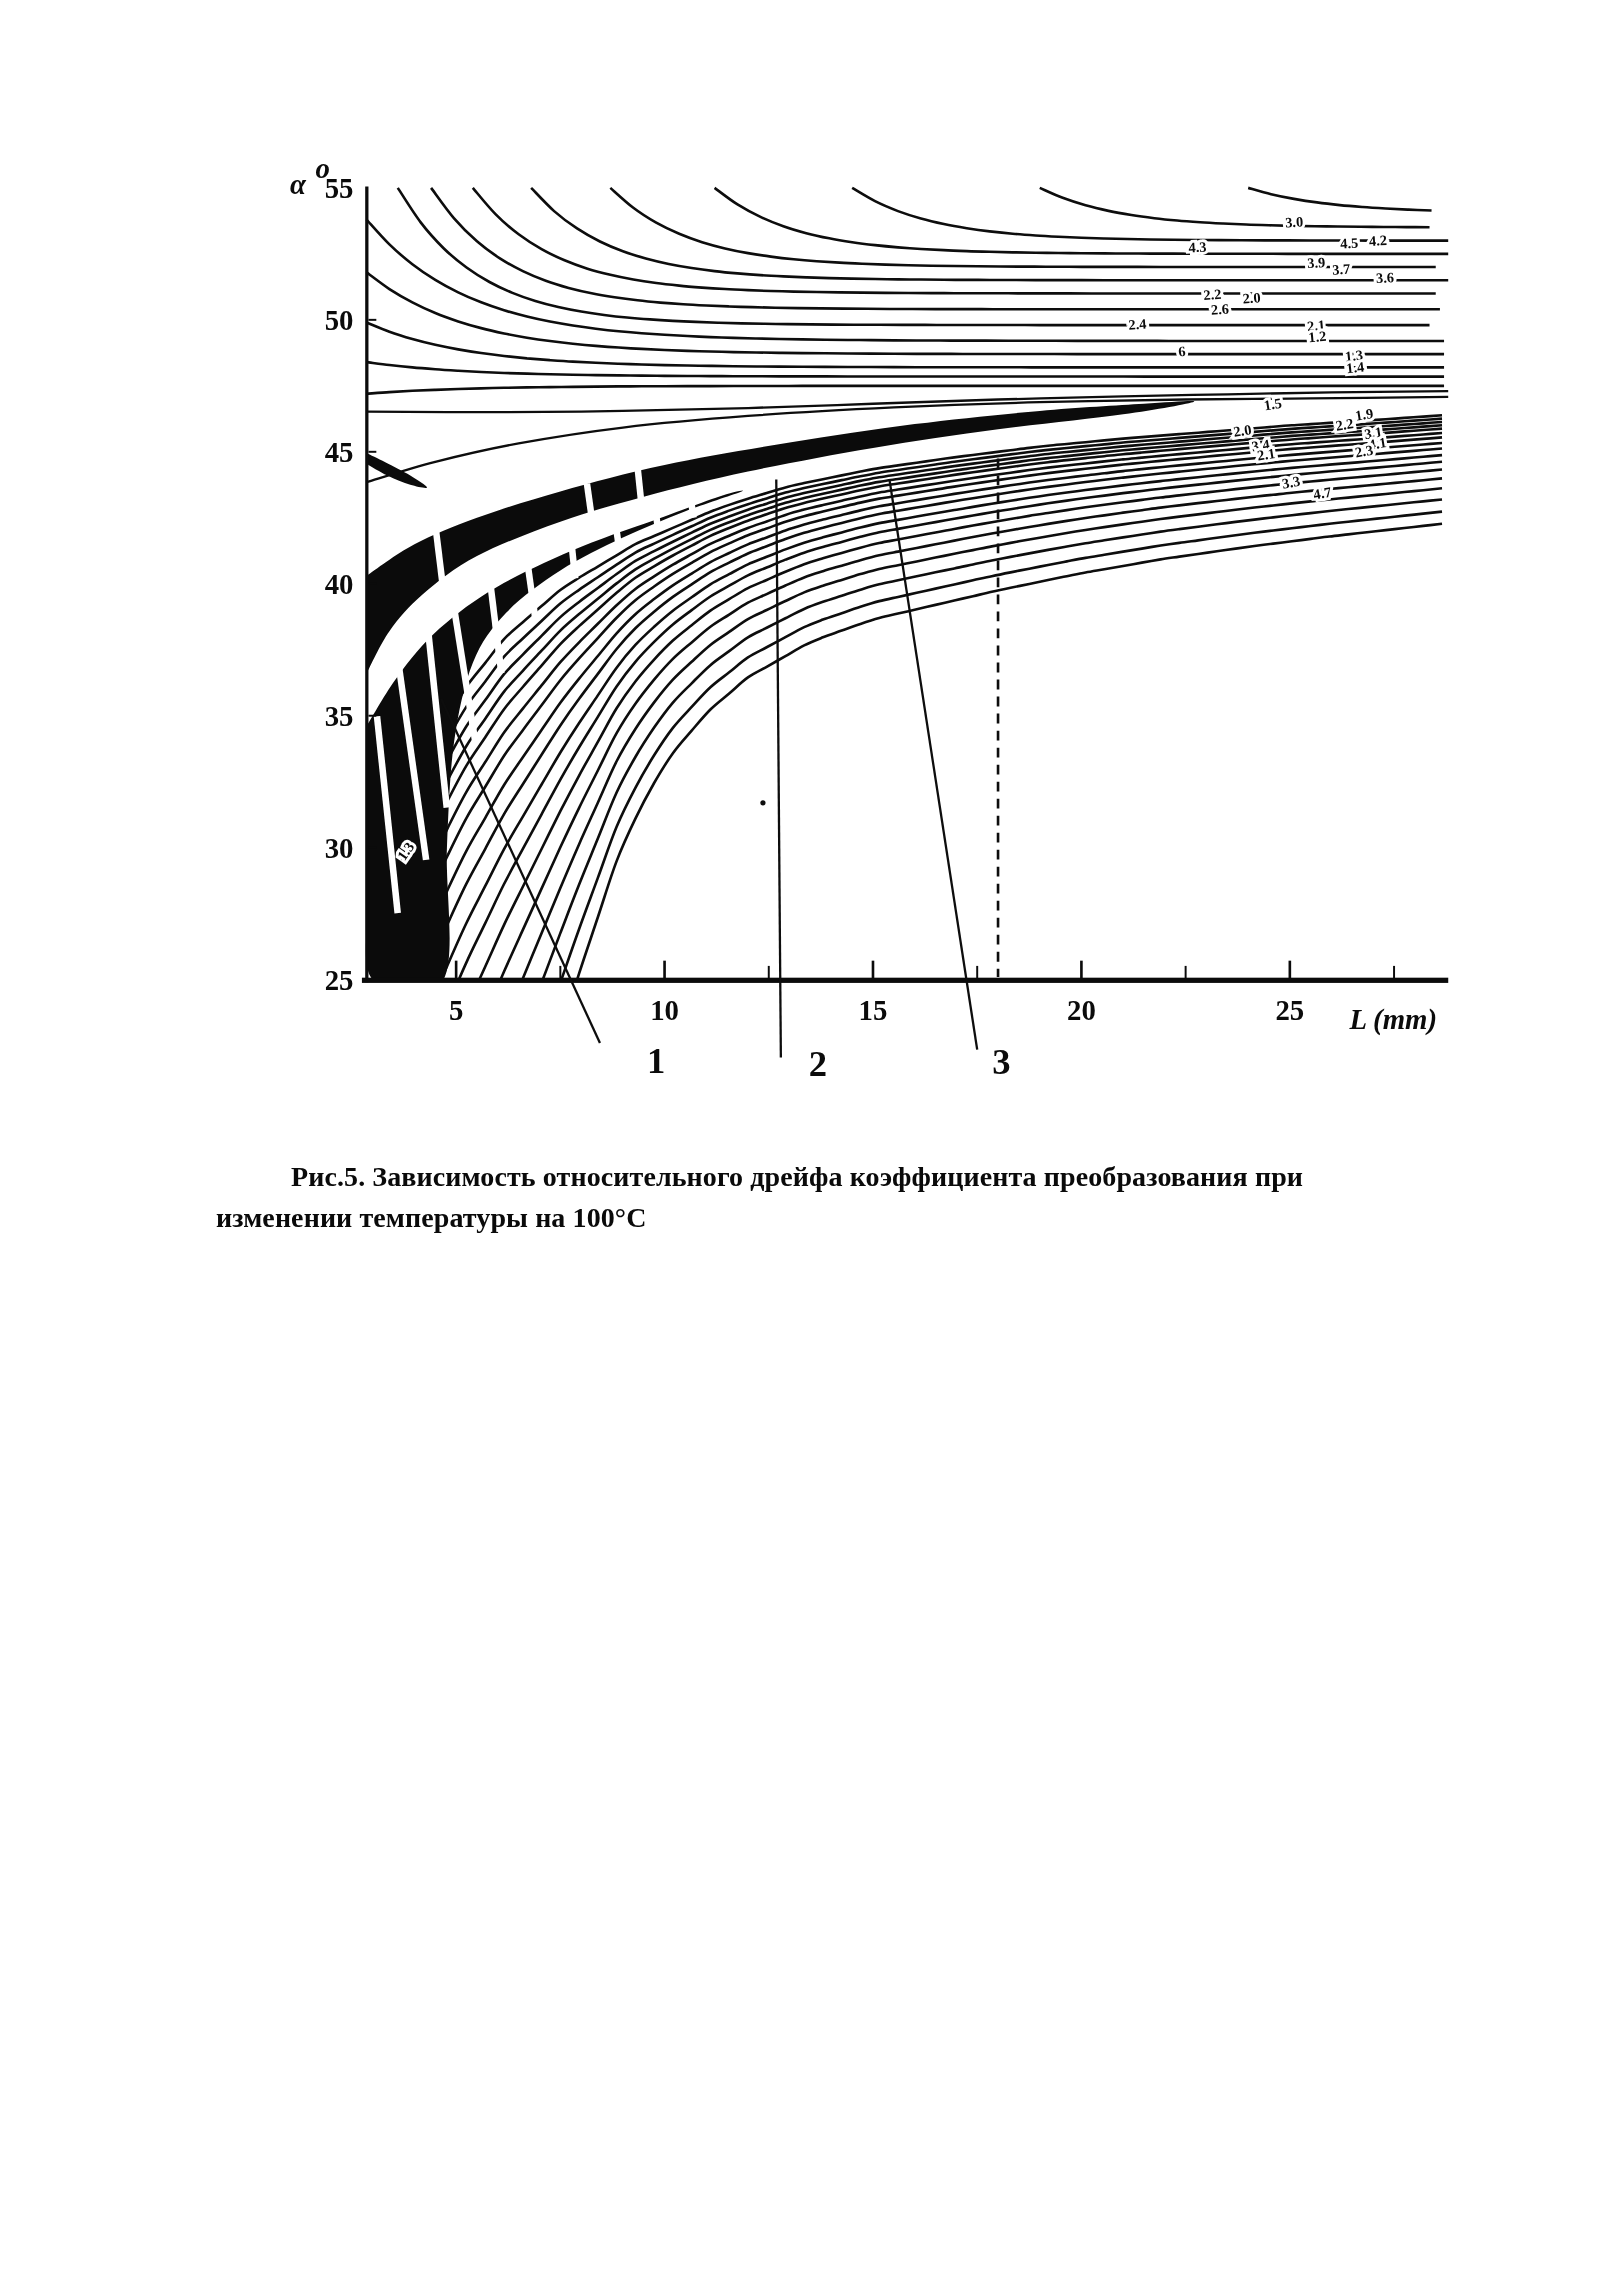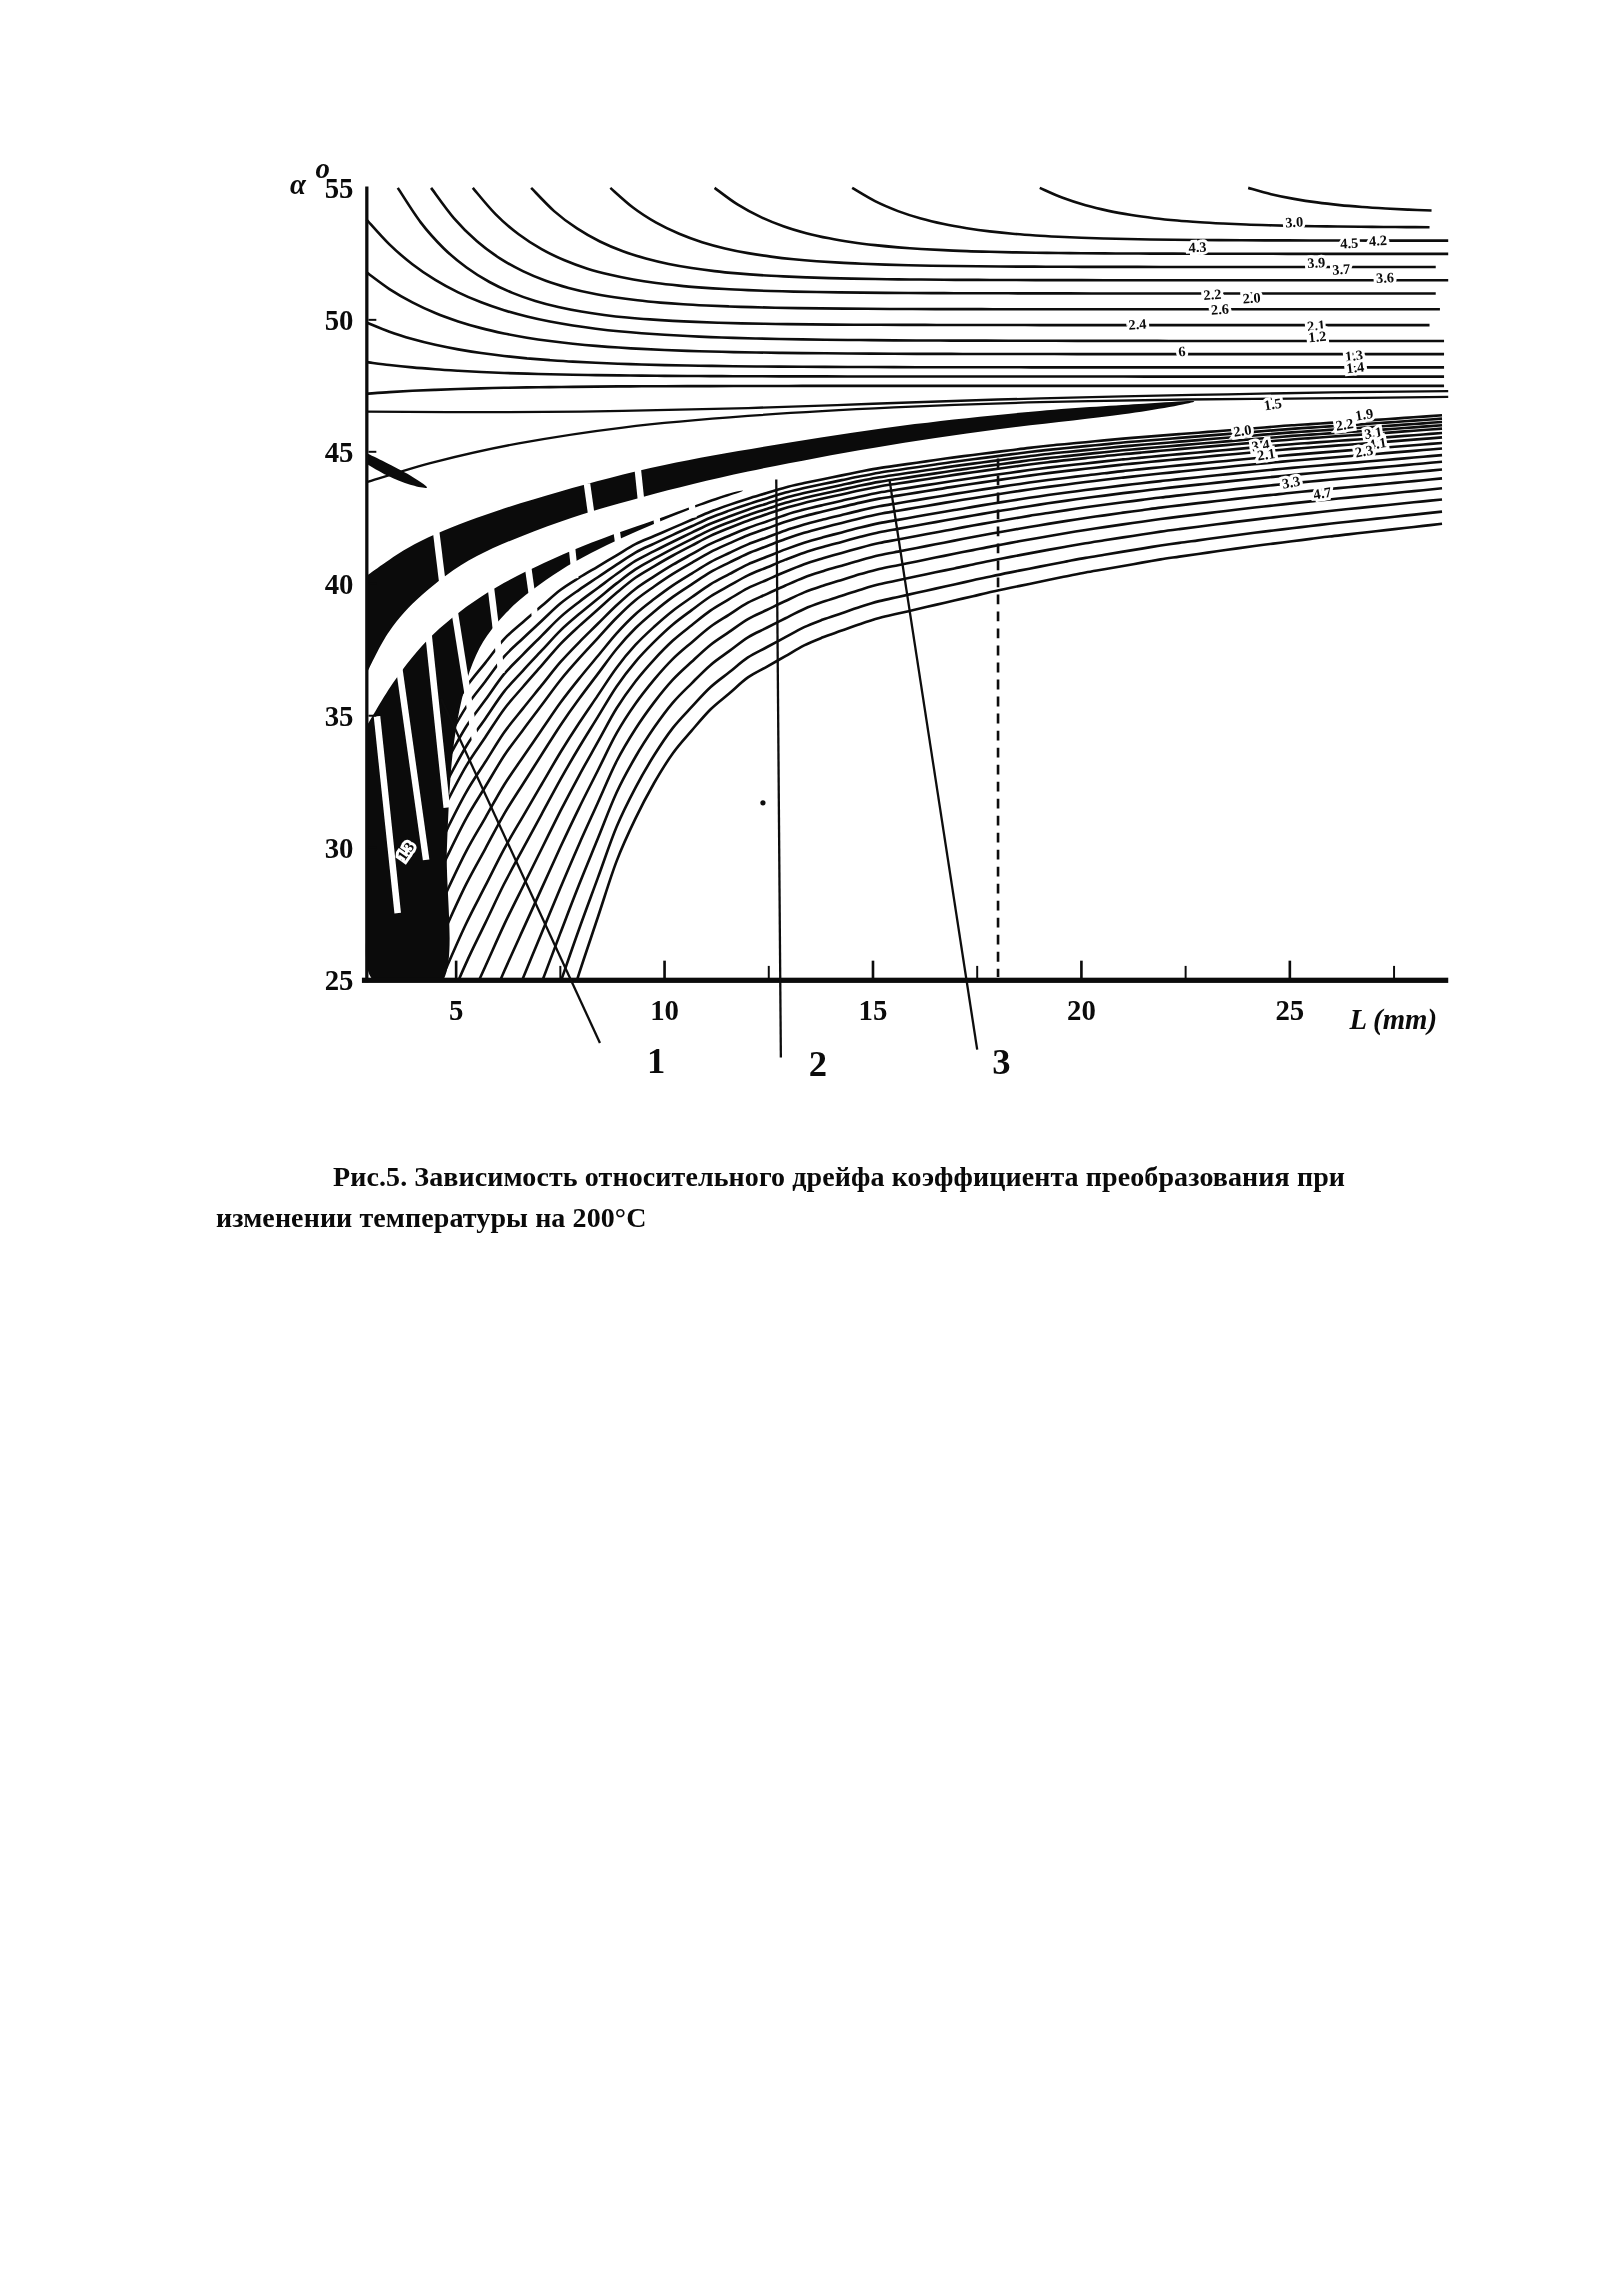--- a/index.html
+++ b/index.html
@@ -6,21 +6,21 @@
   .page{position:relative;width:1623px;height:2295px;background:#ffffff;overflow:hidden;
         font-family:"Liberation Serif", serif;}
   svg{position:absolute;left:0;top:0;}
   svg text{fill:#0b0b0b;}
   .axis-tick-label{font:700 44px "Liberation Serif", serif;}
   .axis-title{font:italic 700 44px "Liberation Serif", serif;}
   .pointer-label{font:600 56px "Liberation Serif", serif;}
   .contour-label{font:700 22px "Liberation Serif", serif;paint-order:stroke;stroke:#ffffff;stroke-width:9px;}
   .caption{position:absolute;left:216px;top:1157px;width:1188px;color:#0a0a0a;
            font:700 28px/1.45 "Liberation Serif", serif;letter-spacing:0.1px;}
-  .caption .l1{margin-left:117px;}
+  .caption .l1{margin-left:75px;}
 </style>
 </head>
 <body>
 
 <div class="page">
 
   <svg id="plot-svg" width="1623" height="2295" viewBox="0 0 2480 3507">
     <defs>
       <clipPath id="plotclip">
           <rect x="558" y="276" width="1656" height="1223"></rect>
@@ -156,17 +156,17 @@
         <text x="540" y="1513" text-anchor="end" class="axis-tick-label">25</text>
       </g>
 
     <text x="443" y="296" class="axis-title" font-size="48">α</text>
     <text x="482" y="272" class="axis-title" font-size="27">o</text>
     <text x="2062" y="1572" class="axis-title">L (mm)</text>
   </svg>
 
   <div class="caption">
     <div class="l1">Рис.5. Зависимость относительного дрейфа коэффициента преобразования при</div>
-    <div class="l2">изменении температуры на 200°С</div>
+    <div class="l2">изменении температуры на 100°С</div>
   </div>
 
 </div>
 
 
 </body></html>

